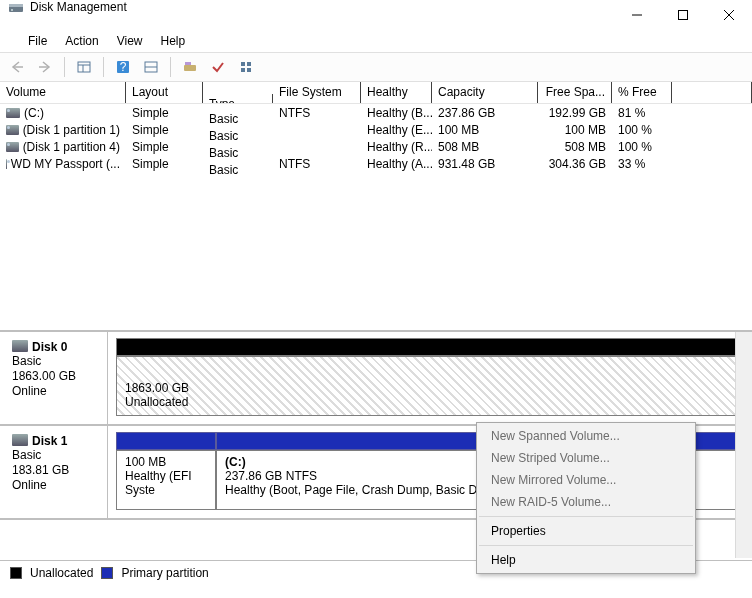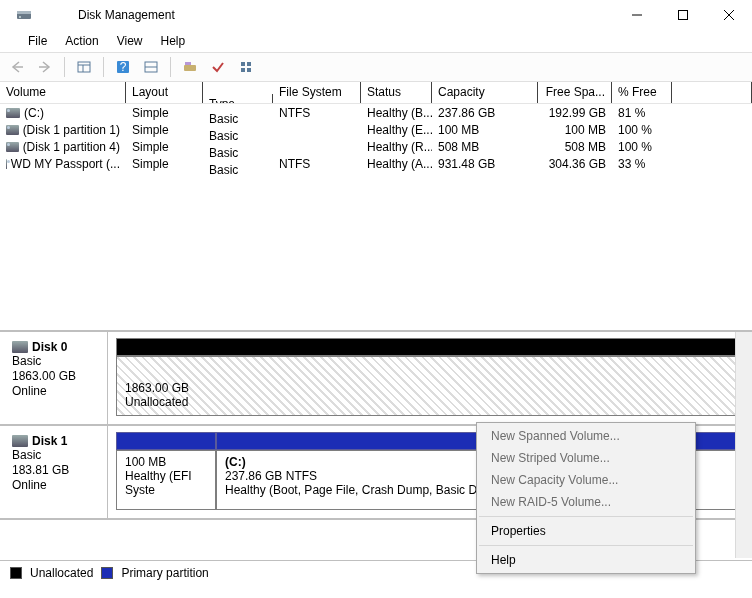--- a/index.html
+++ b/index.html
@@ -1,17 +1,17 @@
 <!DOCTYPE html>
 <html><head>
 <meta charset="utf-8">
 <style>
   * { box-sizing: border-box; margin: 0; padding: 0; font-family: "Segoe UI", Tahoma, sans-serif; font-size: 12px; }
   body { background:#fff; width:752px; height:598px; overflow:hidden; position:relative; }
-  .titlebar { height:30px; display:flex; align-items:center; padding-left:16px;gap:40px; }
+  .titlebar { height:30px; display:flex; align-items:flex-start; padding-left:8px; }
   .titlebar .icon { width:16px; height:16px; margin-right:6px; }
   .titlebar .title { flex:1; color:#000; }
   .winbtns { display:flex; }
   .winbtn { width:46px; height:30px; display:flex; align-items:center; justify-content:center; }
   .menubar { height:22px; display:flex; align-items:center; padding-left:20px; gap:2px; }
   .menubar .menuitem { padding:2px 8px; cursor:default; }
   .toolbar { height:30px; border-top:1px solid #e0e0e0; border-bottom:1px solid #e0e0e0; display:flex; align-items:center; padding-left:6px; gap:6px; background:#fcfcfc; }
   .toolsep { width:1px; height:20px; background:#d0d0d0; margin:0 2px; }
   .toolbtn { width:22px; height:22px; display:flex; align-items:center; justify-content:center; border:1px solid transparent; }
   .toolbtn svg { width:16px; height:16px; }
@@ -25,21 +25,21 @@
   .diskicon { width:14px; height:10px; background:linear-gradient(#9aa,#556); border-radius:1px; display:inline-block; position:relative; }
   .diskicon::after{content:"";position:absolute;left:1px;top:1px;width:3px;height:3px;background:#bcd;border-radius:50%;}
 
   .col1{width:126px;} .col2{width:77px;} .col3{width:70px;margin-top:12px;} .col4{width:88px;}
   .col5{width:71px;} .col6{width:106px;} .col7{width:74px;text-align:right;} .col8{width:60px;}
   .colend{flex:1;}
 
   .diskpane { position:relative; height:226px; overflow:hidden; }
   .diskrow { display:flex; border-bottom:2px solid #bfbfbf; background:#fff; }
   .diskinfo { width:108px; border-right:1px solid #bfbfbf; padding:8px 10px 8px 12px; }
-  .diskinfo .name{display:flex;align-items:center;gap:4px;font-weight:700;color:#000;}
+  .diskinfo .name{display:flex;gap:4px;font-weight:700;color:#000;}
   .dicon{width:16px;height:12px;background:linear-gradient(#9aa,#556);border-radius:1px;display:inline-block;}
   .diskinfo .line{color:#000;line-height:15px;}
   .diskbody { flex:1; padding:6px 8px 8px 8px; position:relative; }
   .blacktop { height:18px; background:#000; border:1px solid #7e7e7e; }
   .unalloc { height:60px; border:1px solid #7e7e7e; display:flex; flex-direction:column; justify-content:flex-end; padding:6px 8px;
     background-image:repeating-linear-gradient(45deg,#fff 0 4px,#dcdcdc 4px 6px);}
   .partbar { display:flex; height:18px; }
   .partbar .seg { border:1px solid #5a5a9a; background:#1c2db5; }
   .partcells { display:flex; height:60px; }
   .partcell { border:1px solid #7e7e7e; padding:4px 8px; overflow:hidden; }
@@ -152,21 +152,21 @@
       </svg>
     </div>
 </div>
 
 <div class="volpane">
   <div class="volhead">
     <div class="col col1">Volume</div>
     <div class="col col2">Layout</div>
     <div class="col col3">Type</div>
     <div class="col col4">File System</div>
-    <div class="col col5">Status</div>
+    <div class="col col5">Healthy</div>
     <div class="col col6">Capacity</div>
     <div class="col col7">Free Spa...</div>
     <div class="col col8">% Free</div>
     <div class="col colend"></div>
   </div>
   <div class="volrows" id="volrows">
       <div class="row">
         <div class="cell col1 volname">
           <span class="diskicon"></span>
           <span>(C:)</span>
@@ -277,19 +277,19 @@
   <span class="sw black"></span>
   <span>Unallocated</span>
   <span class="sw blue"></span>
   <span>Primary partition</span>
 </div>
 <div class="bottomgap"></div>
 
 <div class="ctxmenu" id="ctx">
     <div class="mi">New Spanned Volume...</div>
     <div class="mi">New Striped Volume...</div>
-    <div class="mi">New Capacity Volume...</div>
+    <div class="mi">New Mirrored Volume...</div>
     <div class="mi">New RAID-5 Volume...</div>
     <div class="sep"></div>
     <div class="mi enabled">Properties</div>
     <div class="sep"></div>
     <div class="mi enabled">Help</div>
   </div>
 
 </body></html>

